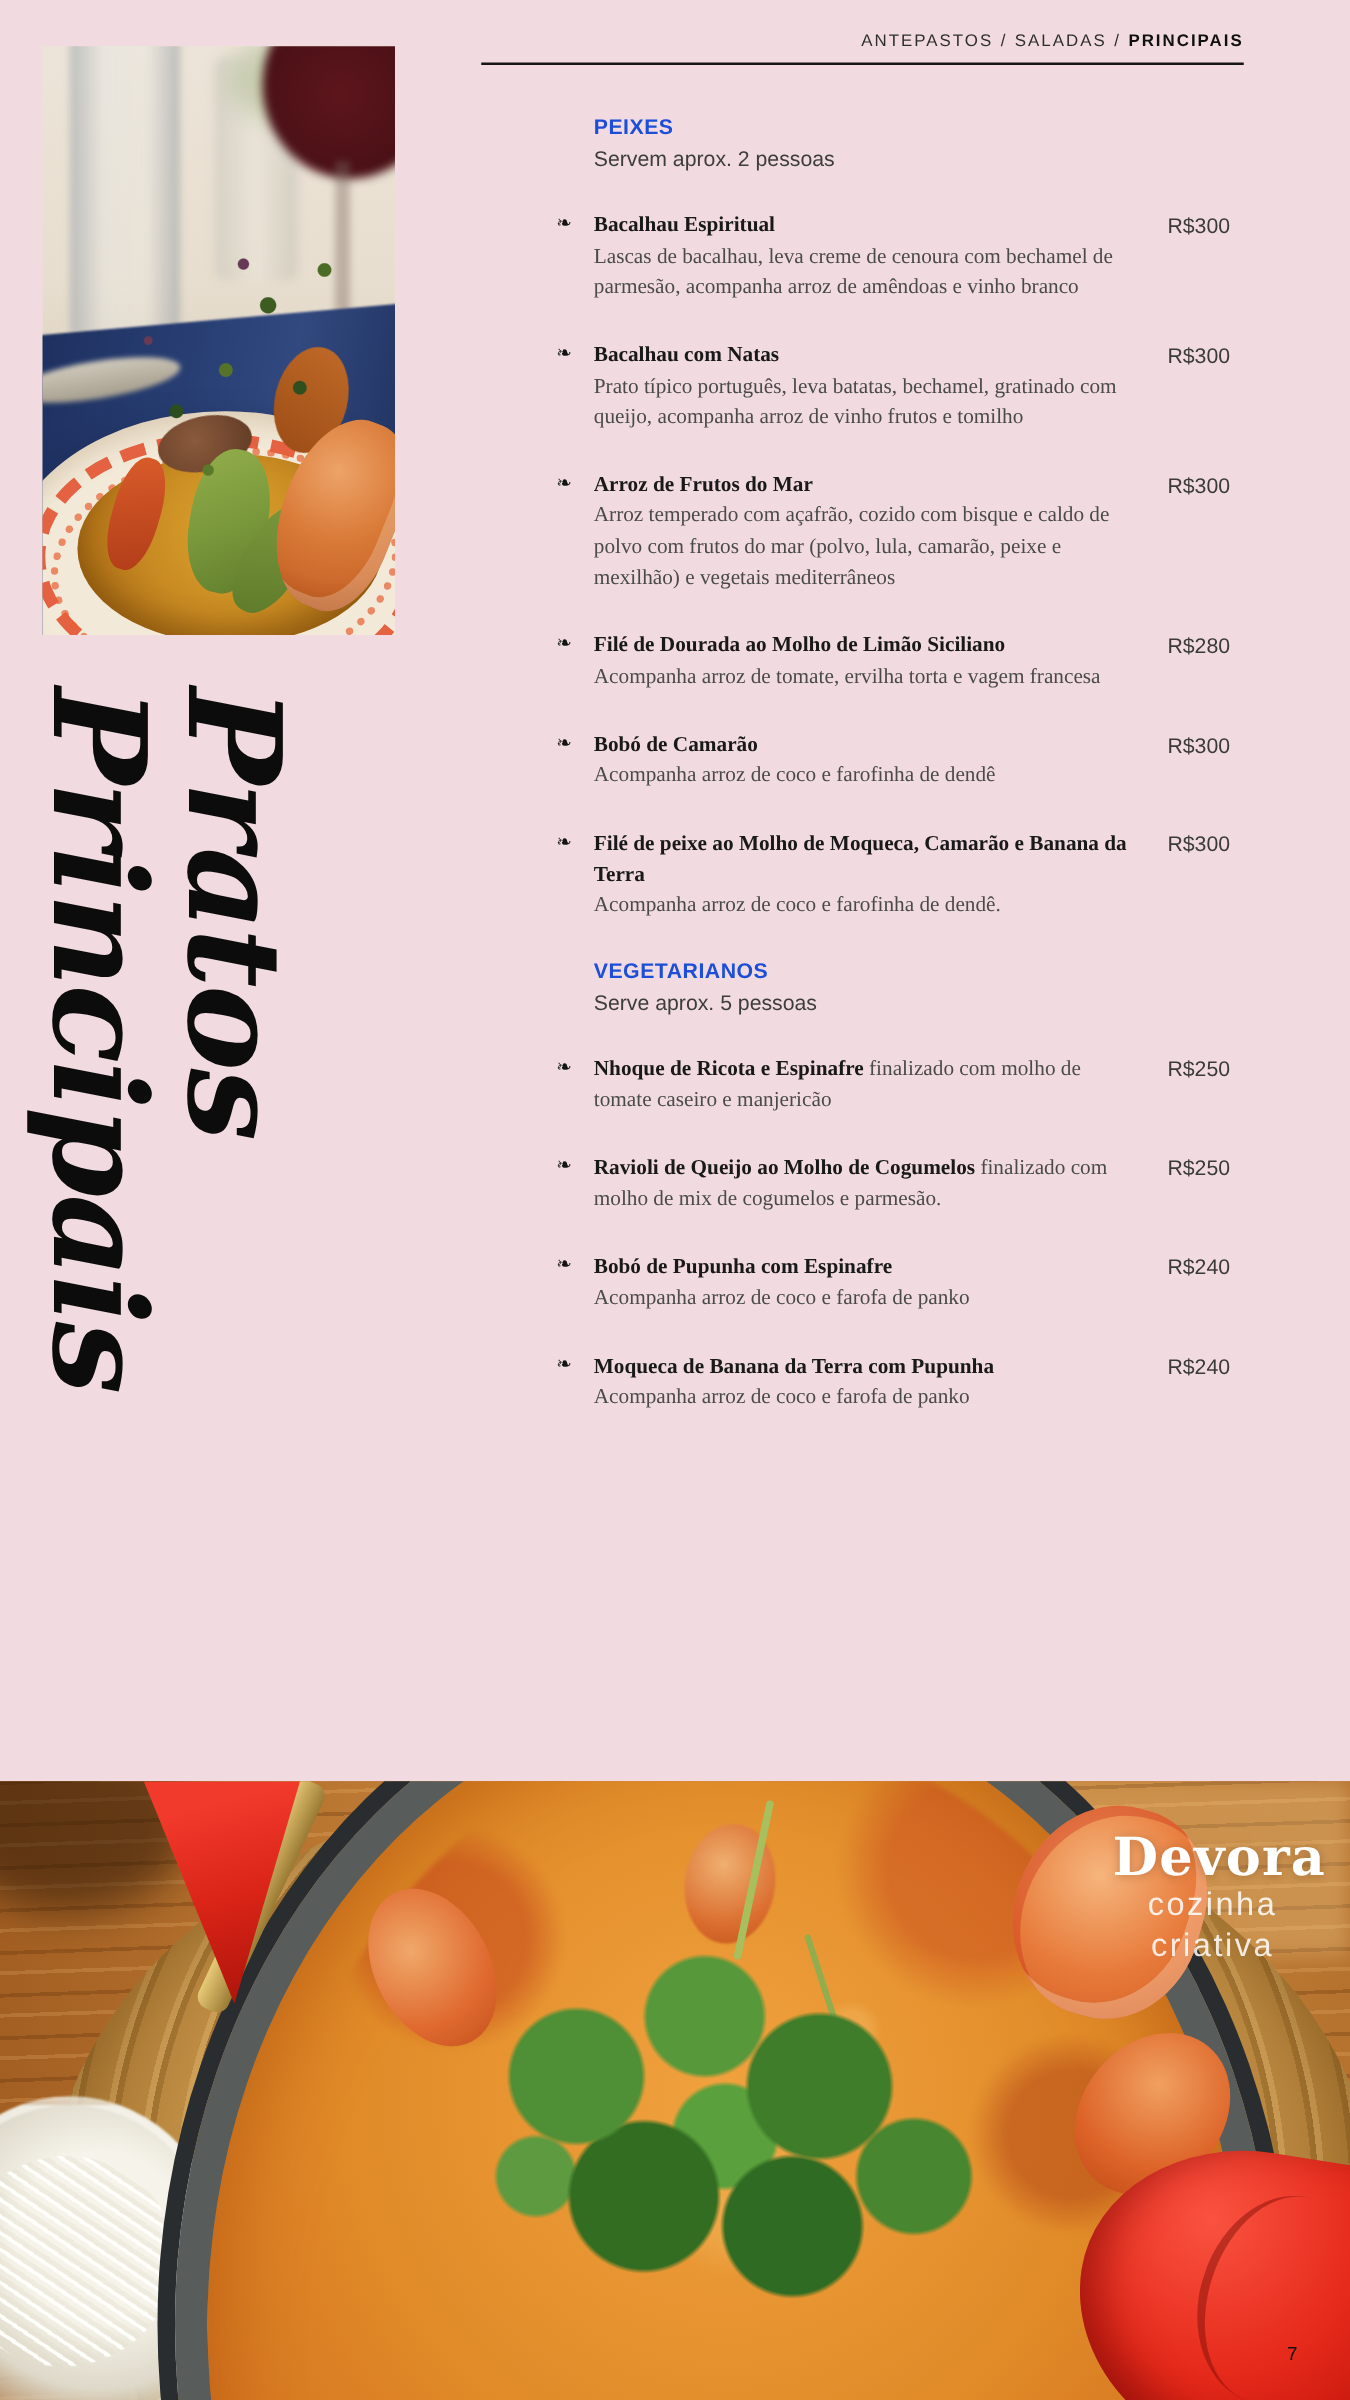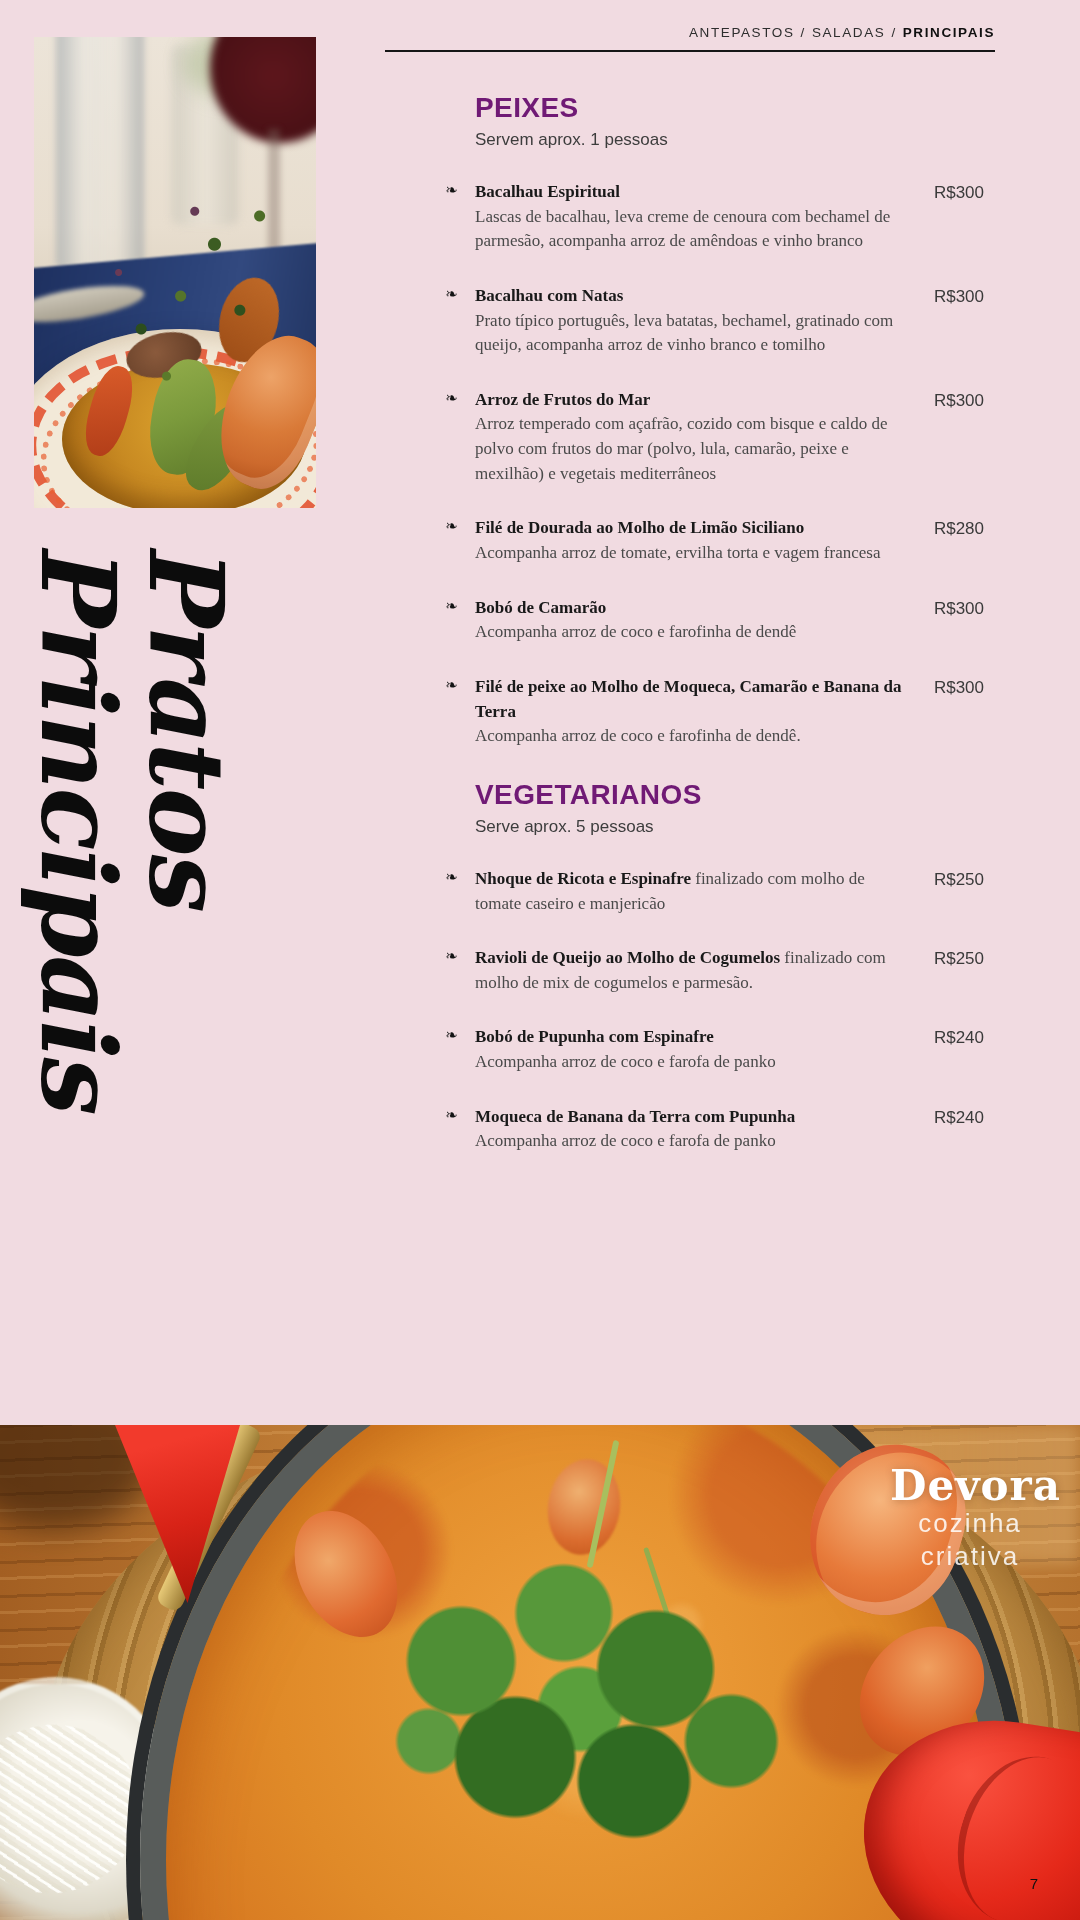--- a/index.html
+++ b/index.html
@@ -69,21 +69,21 @@
     font-size:103px; line-height:1.05; letter-spacing:-2px; color:#0c0c0c; white-space:nowrap; }
 
   
   .menu { left:385px; top:25px; width:610px; }
   .breadcrumb { text-align:right; font-size:13.5px; letter-spacing:1.6px; color:#2e2e2e; }
   .breadcrumb .sep { padding:0 6px; color:#2e2e2e; }
   .breadcrumb .active { font-weight:bold; color:#101010; }
   .rule { border:none; border-top:2px solid #161616; margin-top:10px; }
   .section { padding-left:90px; margin-top:40px; }
   .section + .section { margin-top:8px; }
-  .section-title { font-size:28px; font-weight:bold; letter-spacing:.4px; color:#701a75; margin-bottom:6px; }
+  .section-title { font-size:17px; font-weight:bold; letter-spacing:.4px; color:#1d4ed8; margin-bottom:6px; }
   .section-sub { font-size:17px; color:#3d3d3d; margin-bottom:30px; }
   .item { display:flex; align-items:flex-start; margin-bottom:30px; }
   .fleuron { flex:none; width:30px; margin-left:-30px; padding-top:1px; font-size:15px; color:#141414;
     font-family:"DejaVu Sans", sans-serif; }
   .item-text { flex:1; padding-right:18px;font-family:Liberation Serif, serif; }
   .item-title-line { font-size:17px; line-height:1.45; color:#191919; font-weight:bold; }
   .inline-desc { font-weight:normal; color:#4a4a4a; }
   .item-desc { font-size:17px; line-height:1.45; color:#4a4a4a; }
   .item-desc:empty { display:none; }
   .item-price { flex:none; width:72px; text-align:center; font-size:17px; line-height:1.5; color:#3a3a3a; }
@@ -192,36 +192,36 @@
 
 <div class="abs menu">
 
   <div class="breadcrumb">
     <span>ANTEPASTOS</span><span class="sep">/</span><span>SALADAS</span><span class="sep">/</span><span class="active">PRINCIPAIS</span>
   </div>
   <hr class="rule">
 
   <section class="section">
     <div class="section-title">PEIXES</div>
-    <div class="section-sub">Servem aprox. 1 pessoas</div>
+    <div class="section-sub">Servem aprox. 2 pessoas</div>
 
     <div class="item">
       <span class="fleuron">❧</span>
       <div class="item-text">
         <p class="item-title-line"><b>Bacalhau Espiritual</b><span class="inline-desc"></span></p>
         <p class="item-desc">Lascas de bacalhau, leva creme de cenoura com bechamel de parmesão, acompanha arroz de amêndoas e vinho branco</p>
       </div>
       <div class="item-price">R$300</div>
     </div>
 
     <div class="item">
       <span class="fleuron">❧</span>
       <div class="item-text">
         <p class="item-title-line"><b>Bacalhau com Natas</b><span class="inline-desc"></span></p>
-        <p class="item-desc">Prato típico português, leva batatas, bechamel, gratinado com queijo, acompanha arroz de vinho branco e tomilho</p>
+        <p class="item-desc">Prato típico português, leva batatas, bechamel, gratinado com queijo, acompanha arroz de vinho frutos e tomilho</p>
       </div>
       <div class="item-price">R$300</div>
     </div>
 
     <div class="item">
       <span class="fleuron">❧</span>
       <div class="item-text">
         <p class="item-title-line"><b>Arroz de Frutos do Mar</b><span class="inline-desc"></span></p>
         <p class="item-desc">Arroz temperado com açafrão, cozido com bisque e caldo de polvo com frutos do mar (polvo, lula, camarão, peixe e mexilhão) e vegetais mediterrâneos</p>
       </div>

